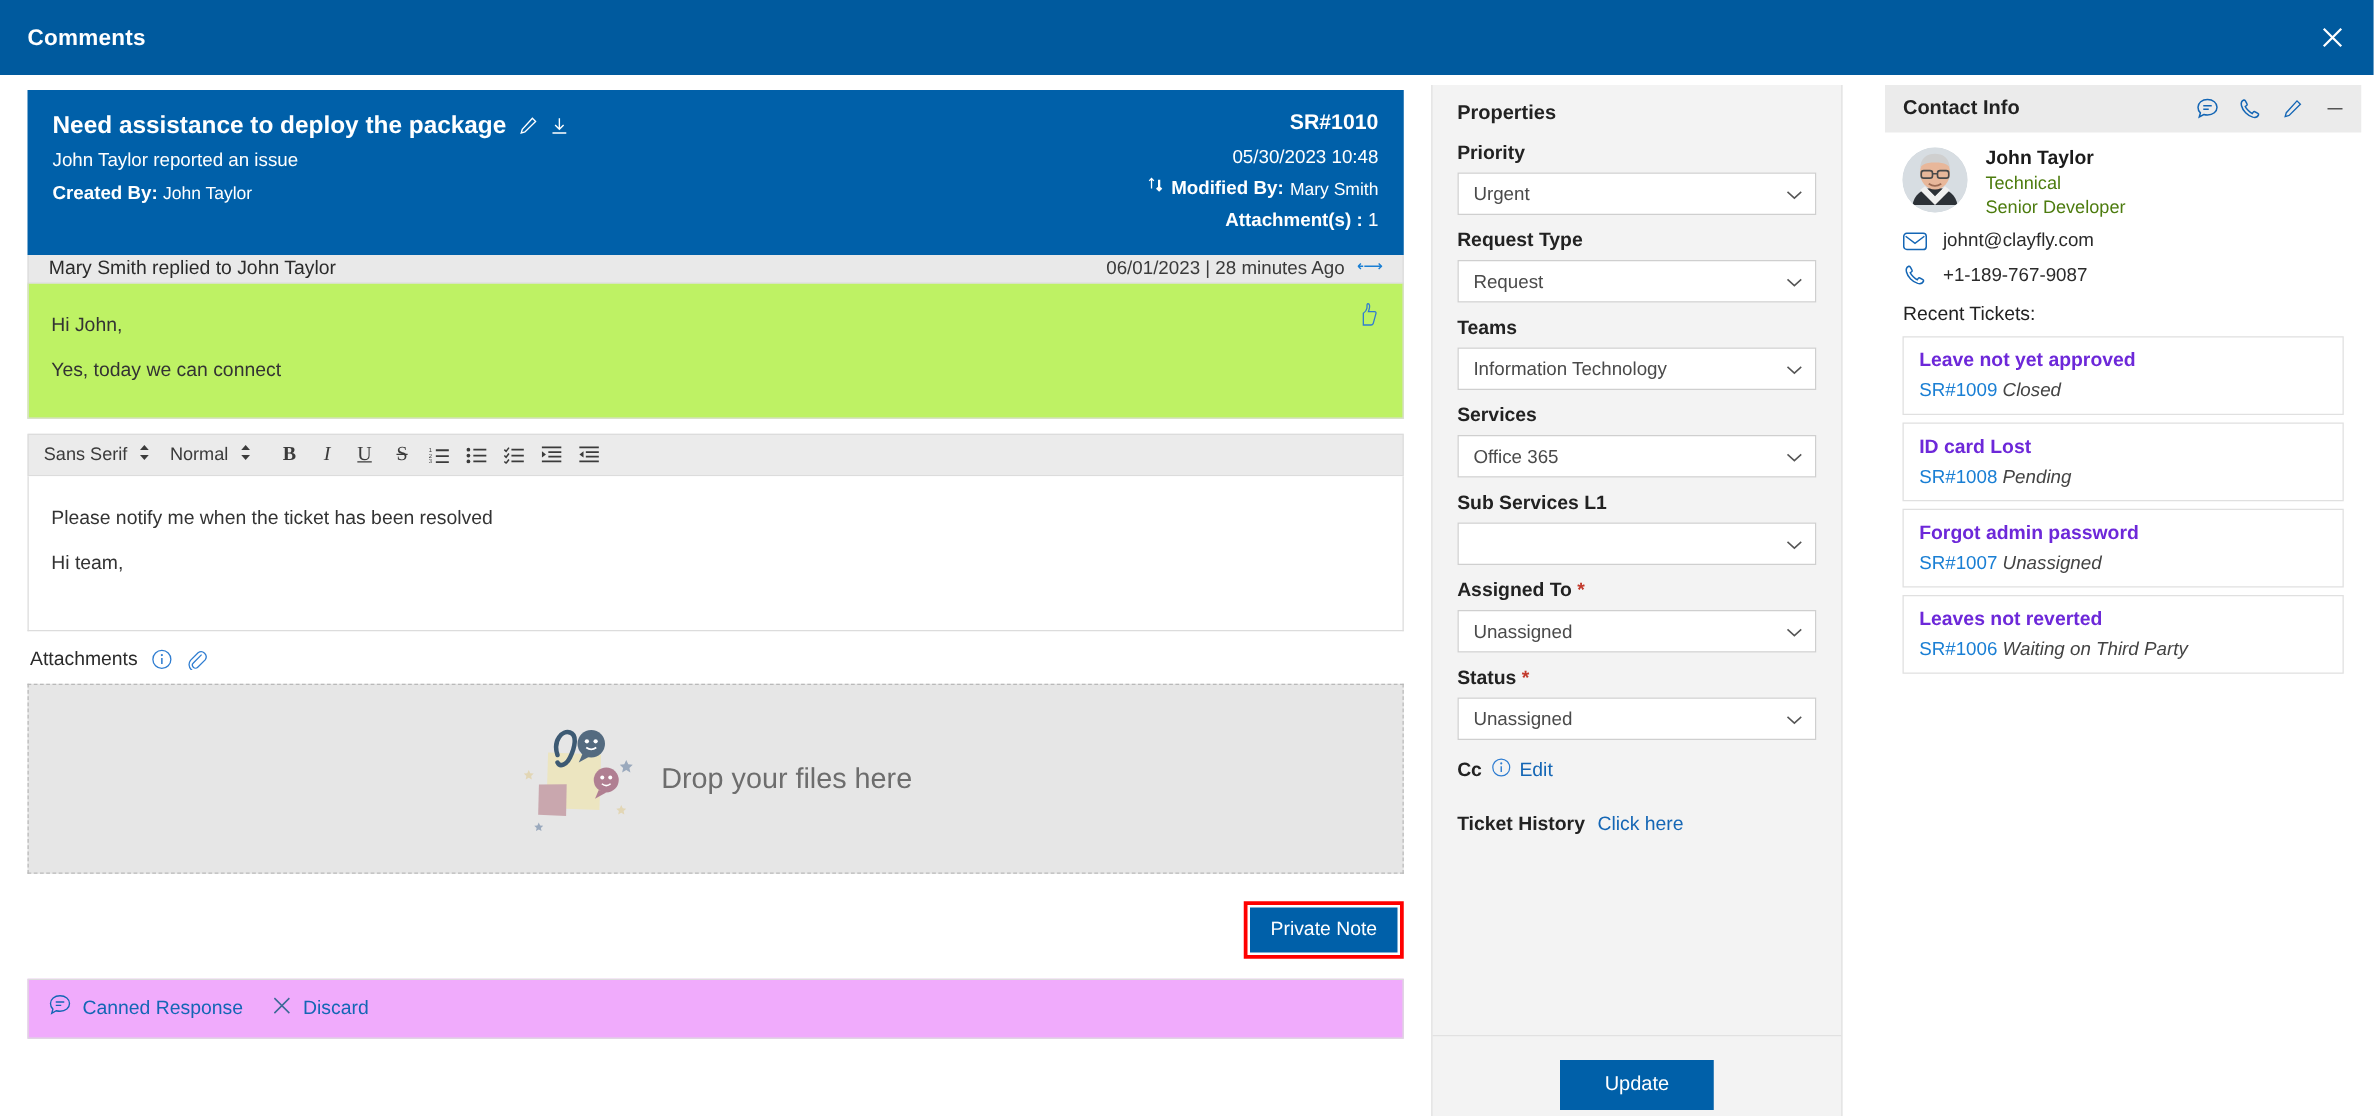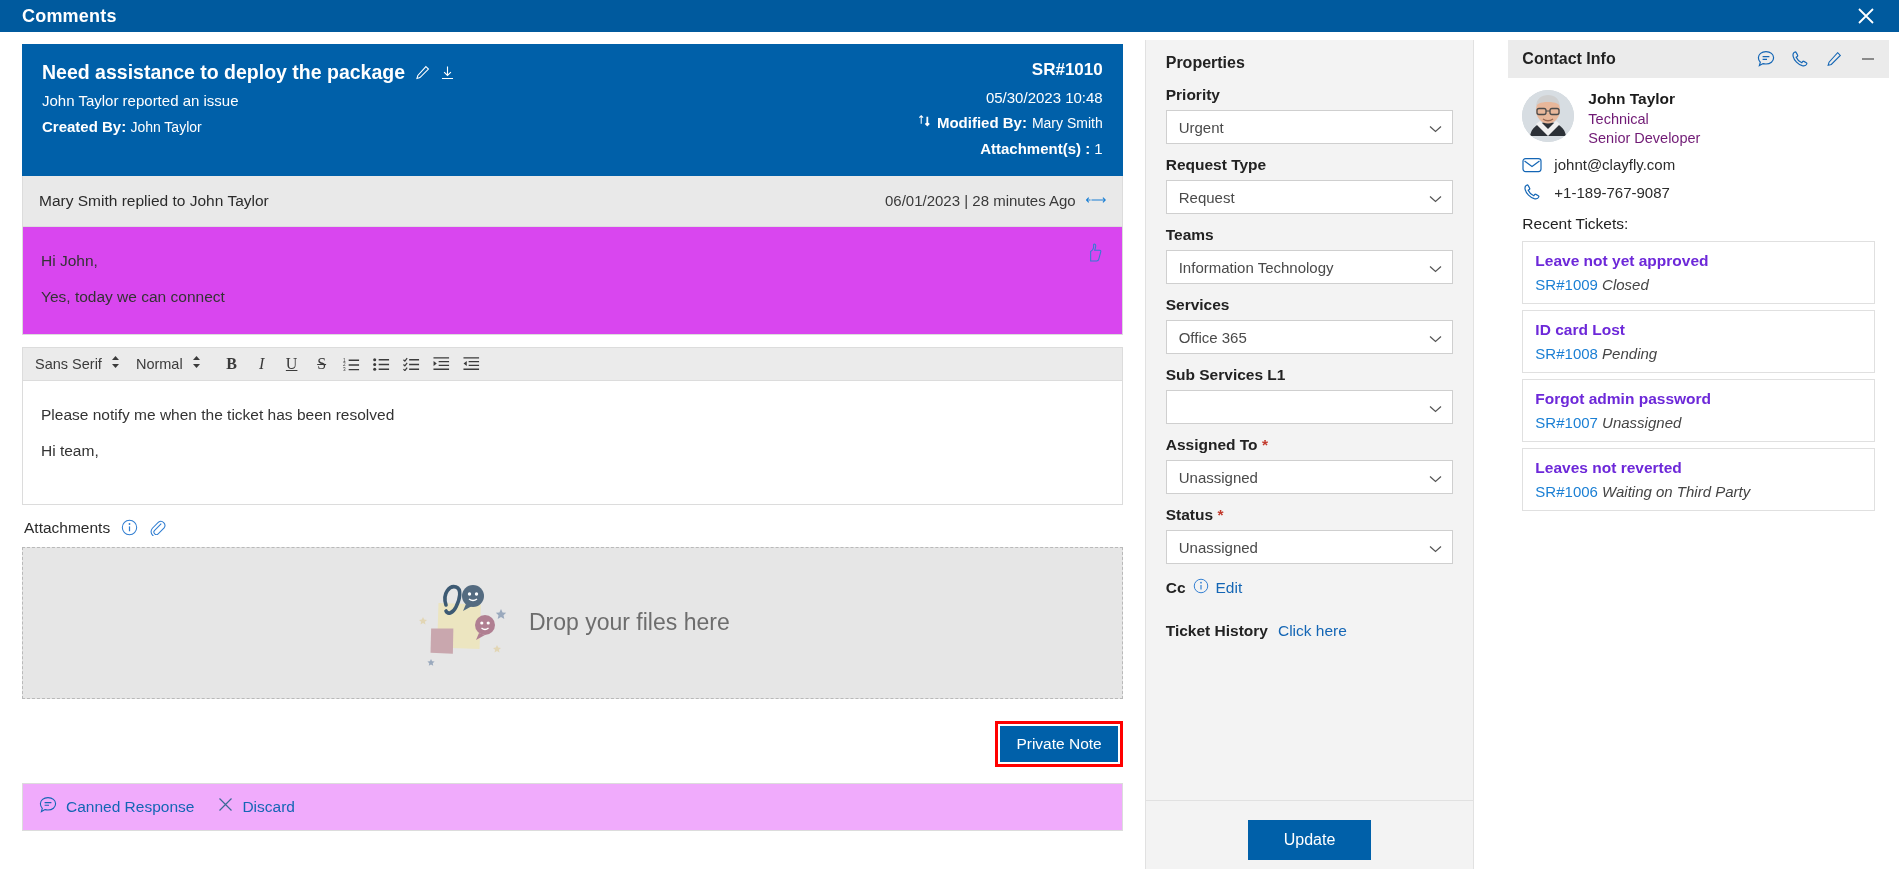--- a/index.html
+++ b/index.html
@@ -6,21 +6,21 @@
   html, body {
     width: 1899px; height: 893px;
     font-family: "Liberation Sans", sans-serif;
     background: #ffffff;
     overflow: hidden;
   }
   .app { position: relative; width: 1899px; height: 893px; background:#fff; }
 
   
   .titlebar {
-    height: 32px; background: #01579b; background:#005a9e;
+    height: 60px; background: #01579b; background:#005a9e;
     display: flex; align-items: center; justify-content: space-between;
     padding: 0 16px 0 22px;
   }
   .titlebar .title { color:#fff; font-size: 18px; font-weight: bold; letter-spacing:.2px; }
   .close-btn {
     width: 34px; height: 34px; display:flex; align-items:center; justify-content:center;
     color:#fff; cursor:pointer;
   }
   .close-btn svg { display:block; }
 
@@ -56,26 +56,26 @@
   .th-right .dt { margin-top:4px; }
   .th-right .mod { margin-top:4px; display:flex; align-items:center; justify-content:flex-end; gap:5px;}
   .th-right .mod b { font-weight:bold; }
   .th-right .mod em { font-style:normal; font-size:14px;}
   .th-right .att { margin-top:4px; font-weight:bold; }
   .th-right .att em { font-style:normal; font-weight:400; }
 
   
   .reply-head {
     background:#e9e9e9; border:1px solid #dcdcdc; border-top:none;
-    padding: 16px 16px; display:flex; justify-content:space-between; align-items:center;
+    padding: 2px 16px; display:flex; justify-content:space-between; align-items:center;
     font-size: 15.5px; color:#2b2b2b;
   }
   .reply-date { display:flex; align-items:flex-end; gap:10px; font-size:15px; color:#3a3a3a;}
   .reply-body {
-    background:#d946ef; border:1px solid #dcdcdc; border-top:none;
+    background:#bef264; border:1px solid #dcdcdc; border-top:none;
     padding: 16px 18px 18px 18px; min-height: 108px; position:relative;
     font-size: 15.5px; color:#333; line-height: 2.35;
   }
   .reply-body .thumb { position:absolute; right:20px; top:12px; cursor:pointer; }
 
   
   .editor { margin-top: 12px; }
   .editor-toolbar {
     background:#ebebeb; border:1px solid #dcdcdc;
     display:flex; align-items:center; gap:0px; padding: 8px 12px; height:34px;
@@ -152,21 +152,21 @@
   .contact-head .t { font-size: 16px; font-weight:bold; color:#222; }
   .ch-icons { display:flex; align-items:center; gap: 16px; }
   .ch-icons span { cursor:pointer; display:inline-flex; color:#1466b5;}
   .contact-card { padding: 12px 14px 8px 14px; }
   .cc-top { display:flex; gap: 14px; }
   .avatar {
     width: 52px; height:52px; border-radius:50%; overflow:hidden; flex:none;
     background:#cfd6dc; position:relative;
   }
   .cc-name { font-size: 15.5px; font-weight:bold; color:#1b1b1b; }
-  .cc-meta { font-size: 14.5px; color:#701a75; margin-top:3px; }
+  .cc-meta { font-size: 14.5px; color:#4d7c0f; margin-top:3px; }
   .cc-line { display:flex; align-items:center; gap: 12px; margin-top: 10px; font-size:15px; color:#2b2b2b; }
   .cc-line .ic { color:#1466b5; display:inline-flex; }
   .recent-title { font-size: 15.5px; color:#222; margin: 14px 0 8px 0; }
   .ticket-card {
     border:1px solid #e0e0e0; background:#fff; padding: 10px 12px; margin-bottom: 6px;
   }
   .tc-title { font-size: 15.5px; color:#6d28d9; font-weight:bold; }
   .tc-sub { margin-top: 6px; font-size: 15px; }
   .tc-sub .id { color:#1a7fd4; }
   .tc-sub .st { color:#444; font-style: italic; }

